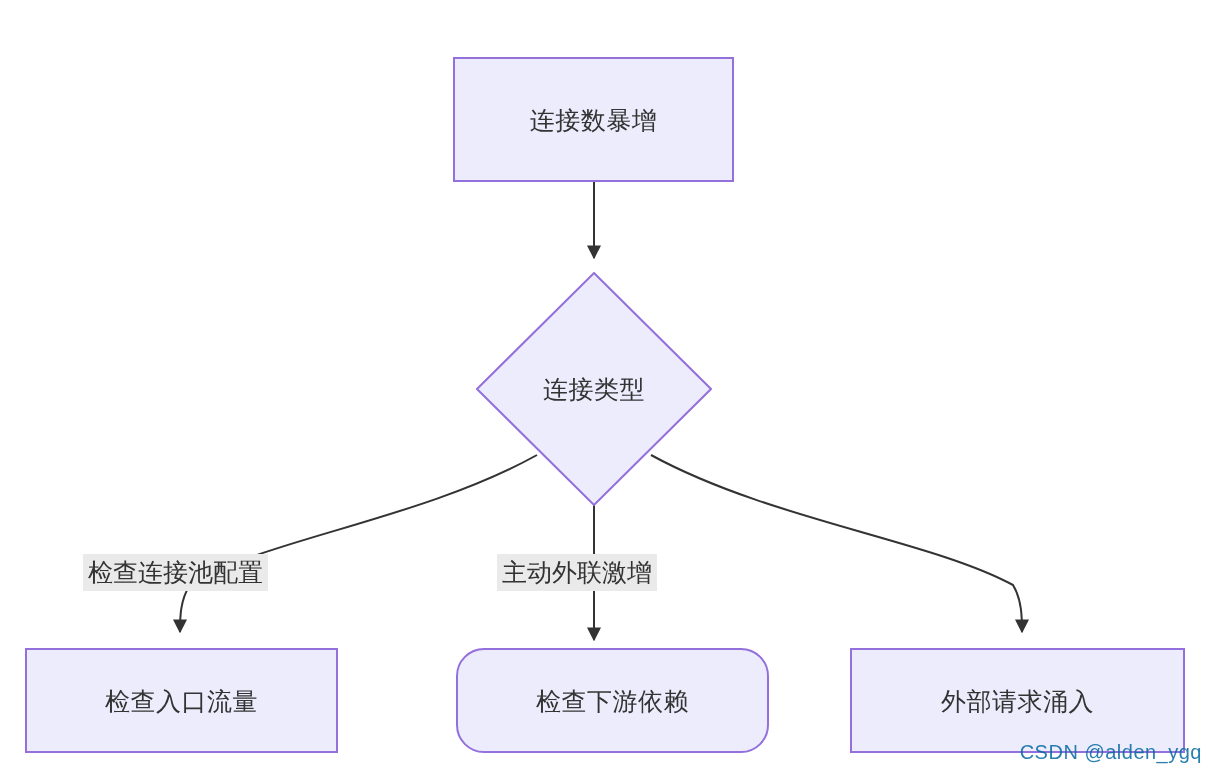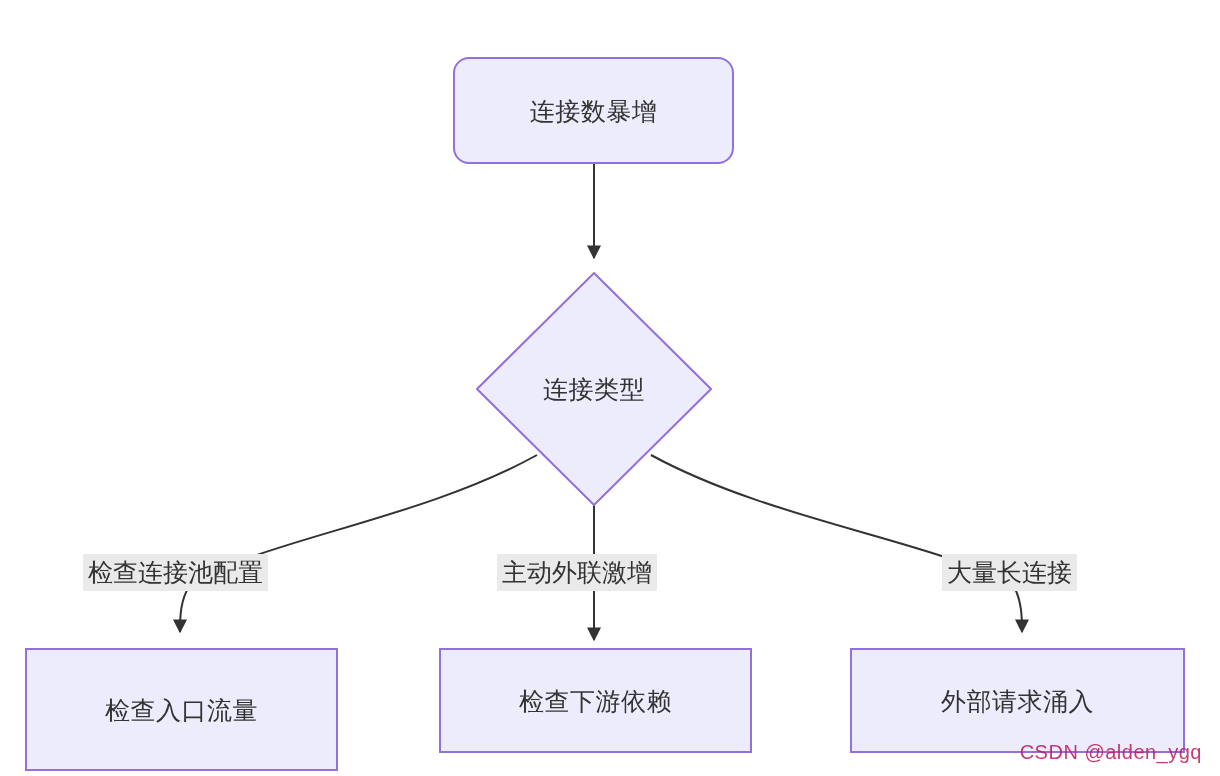--- a/index.html
+++ b/index.html
@@ -39,22 +39,21 @@
     white-space: nowrap;
   }
   .node-label {
     display: block;
   }
   
   #node-surge {
     left: 453px;
     top: 57px;
     width: 281px;
-    height: 107px;
-    border-radius: 16px;
+    height: 125px;
   }
   
   #node-type {
     left: 476px;
     top: 272px;
     width: 236px;
     height: 234px;
     border: none;
     background: transparent;
     padding: 0;
@@ -68,27 +67,28 @@
   }
   #node-type .node-label {
     position: relative;
     z-index: 2;
   }
   
   #node-ingress {
     left: 25px;
     top: 648px;
     width: 313px;
-    height: 123px;
+    height: 105px;
   }
   #node-downstream {
-    left: 439px;
+    left: 456px;
     top: 648px;
     width: 313px;
     height: 105px;
+    border-radius: 28px;
   }
   #node-pool {
     left: 850px;
     top: 648px;
     width: 335px;
     height: 105px;
   }
   
   .edge-label {
     position: absolute;
@@ -111,21 +111,21 @@
   #edge-label-longconn {
     left: 942px;
     top: 554px;
   }
   
   #watermark {
     position: absolute;
     right: 18px;
     bottom: 12px;
     font-size: 20px;
-    color: #be185d;
+    color: #0369a1;
     opacity: 0.85;
     letter-spacing: 0.5px;
     white-space: nowrap;
     z-index: 4;
   }
 </style>
 </head>
 <body>
 
 <div id="canvas">
@@ -164,17 +164,16 @@
   <div class="node" id="node-downstream">
     <span class="node-label">检查下游依赖</span>
   </div>
 
   <div class="node" id="node-pool">
     <span class="node-label">外部请求涌入</span>
   </div>
 
   <div class="edge-label" id="edge-label-external">检查连接池配置</div>
   <div class="edge-label" id="edge-label-outbound">主动外联激增</div>
-  <div class="edge-label" id="edge-label-longconn">大量长连接</div>
 
   <div id="watermark">CSDN @alden_ygq</div>
 
 </div>
 
 </body></html>

